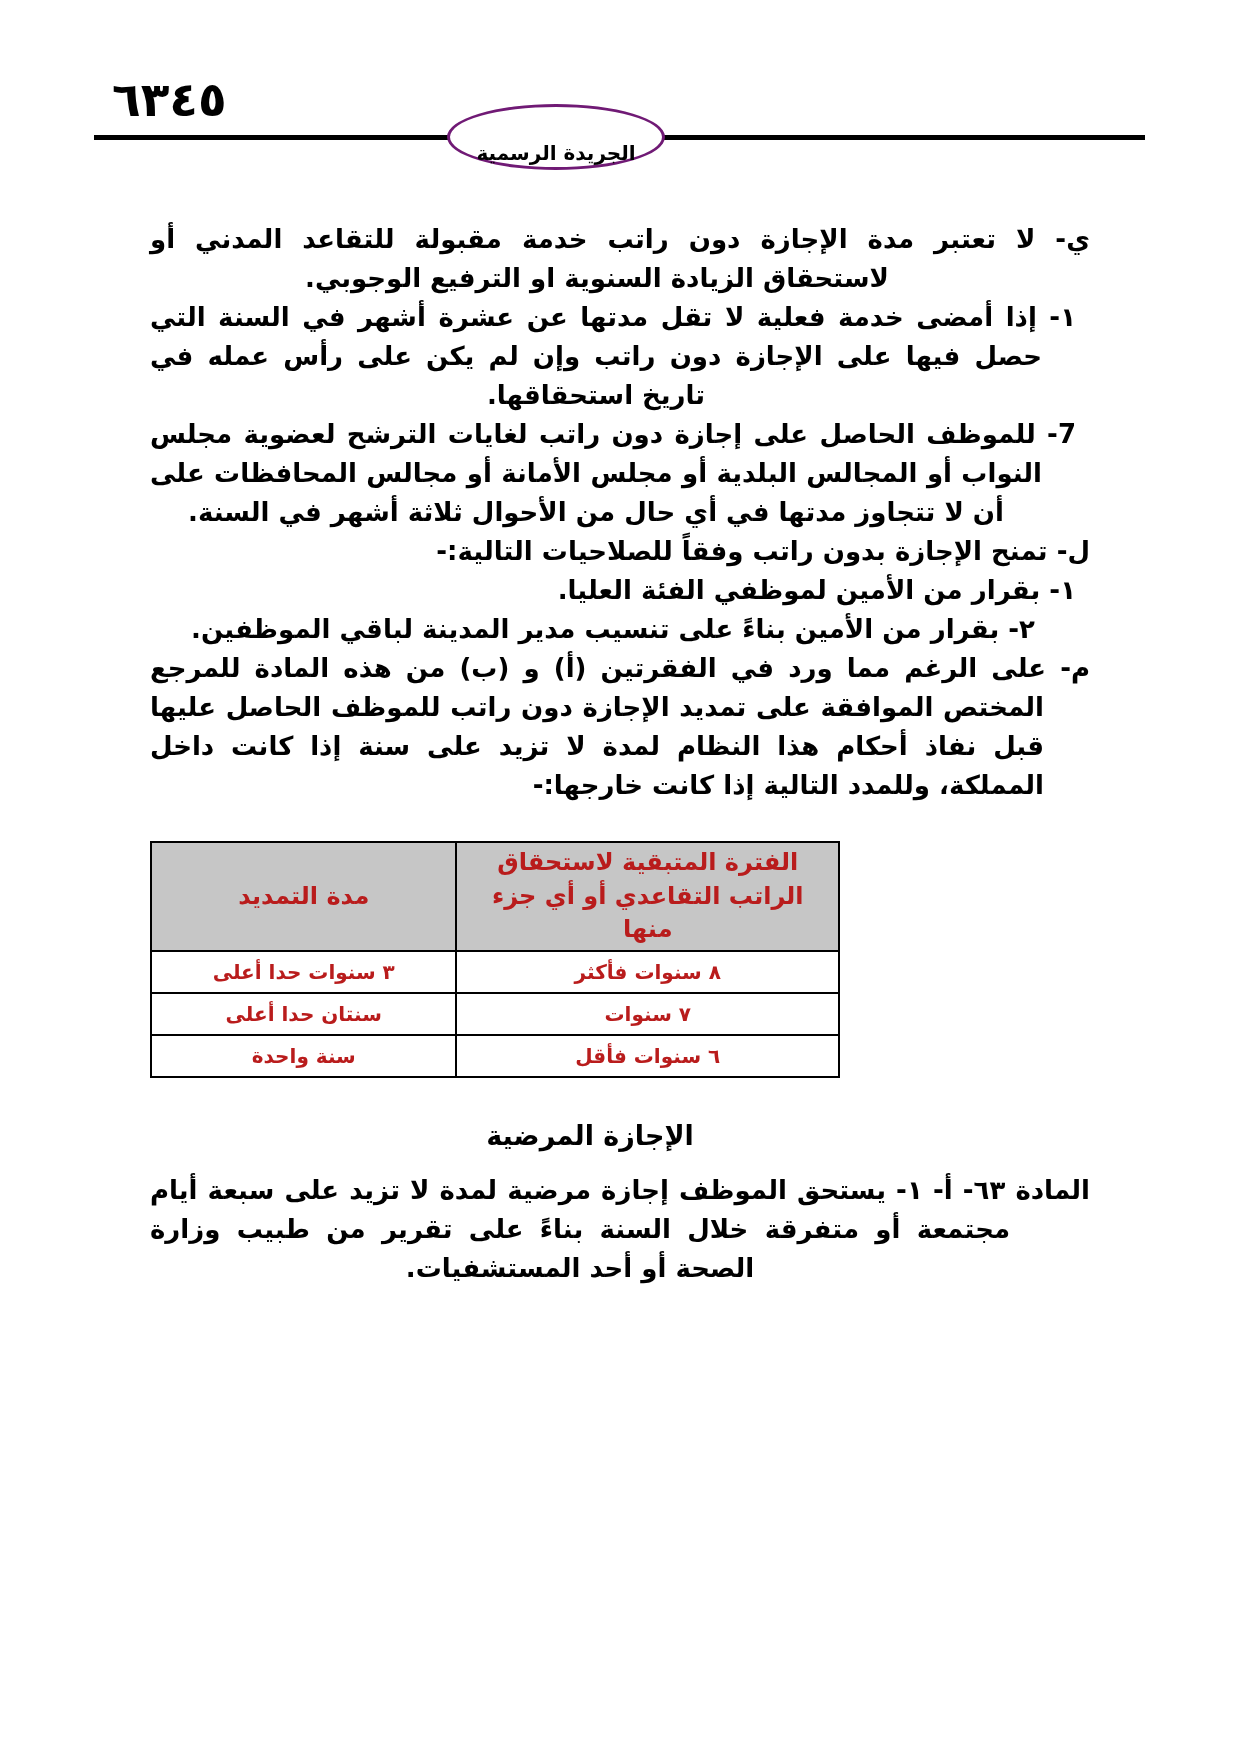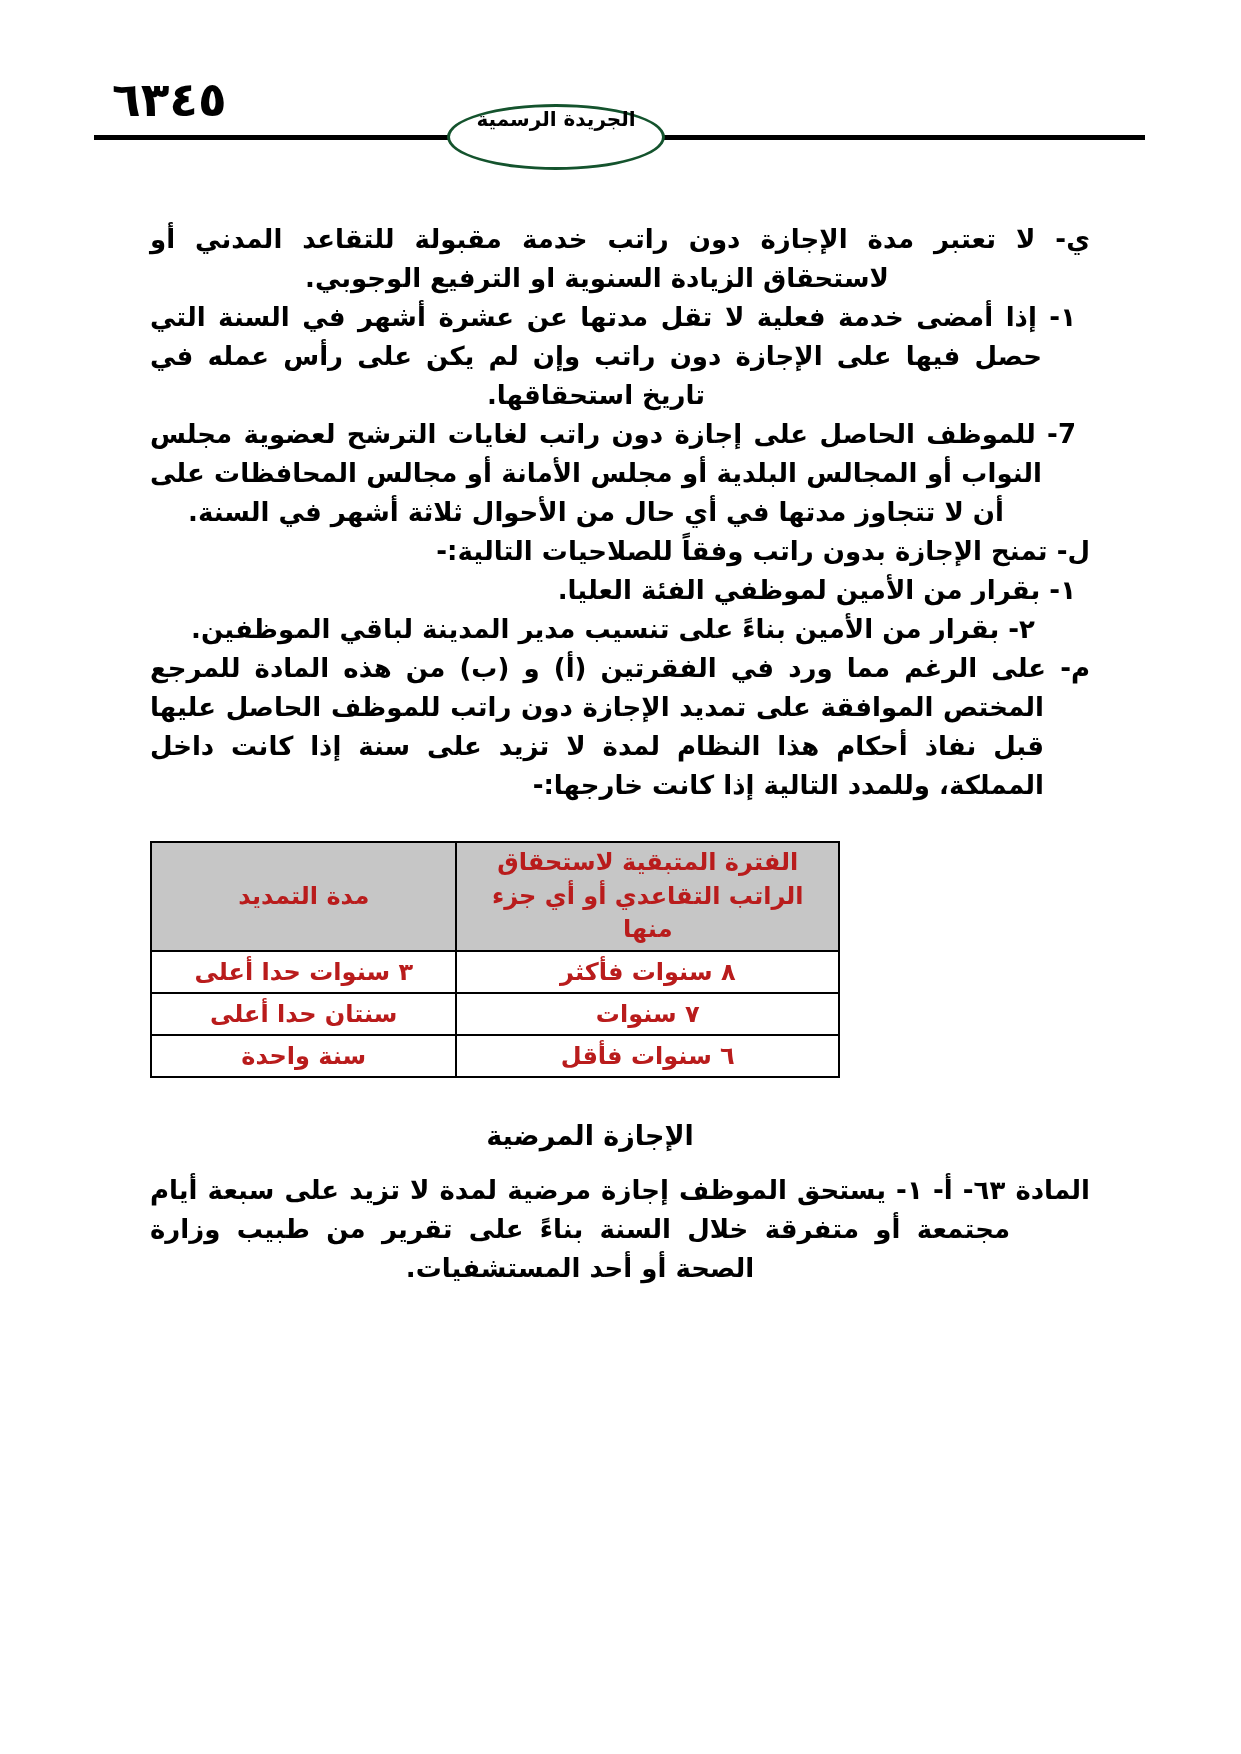--- a/index.html
+++ b/index.html
@@ -41,25 +41,25 @@
     top: 57px;
     height: 5px;
     background: #000;
   }
   .ellipse {
     position: absolute;
     left: 447px;
     top: 26px;
     width: 218px;
     height: 66px;
-    border: 3px solid #14532d;
+    border: 3px solid #701a75;
     border-radius: 50%;
     background: #ffffff;
     display: flex;
-    align-items: flex-start;
+    align-items: flex-end;
     justify-content: center;
   }
   .gazette-title {
     font-size: 20px;
     font-weight: bold;
     direction: rtl;
     padding-bottom: 2px;
   }
 
   
@@ -96,21 +96,21 @@
     padding: 3px 10px;
     color: #b91c1c;
   }
   .ext-table th {
     background: var(--table-header-bg, #c6c6c6);
     font-size: 24px;
     line-height: 1.4;
     height: 76px;
   }
   .ext-table td {
-    font-size: 24px;
+    font-size: 20px;
     height: 42px;
   }
 
   
   .section-title {
     text-align: center;
     font-size: 27px;
     font-weight: bold;
     margin: 42px 60px 20px 0;
     direction: rtl;

